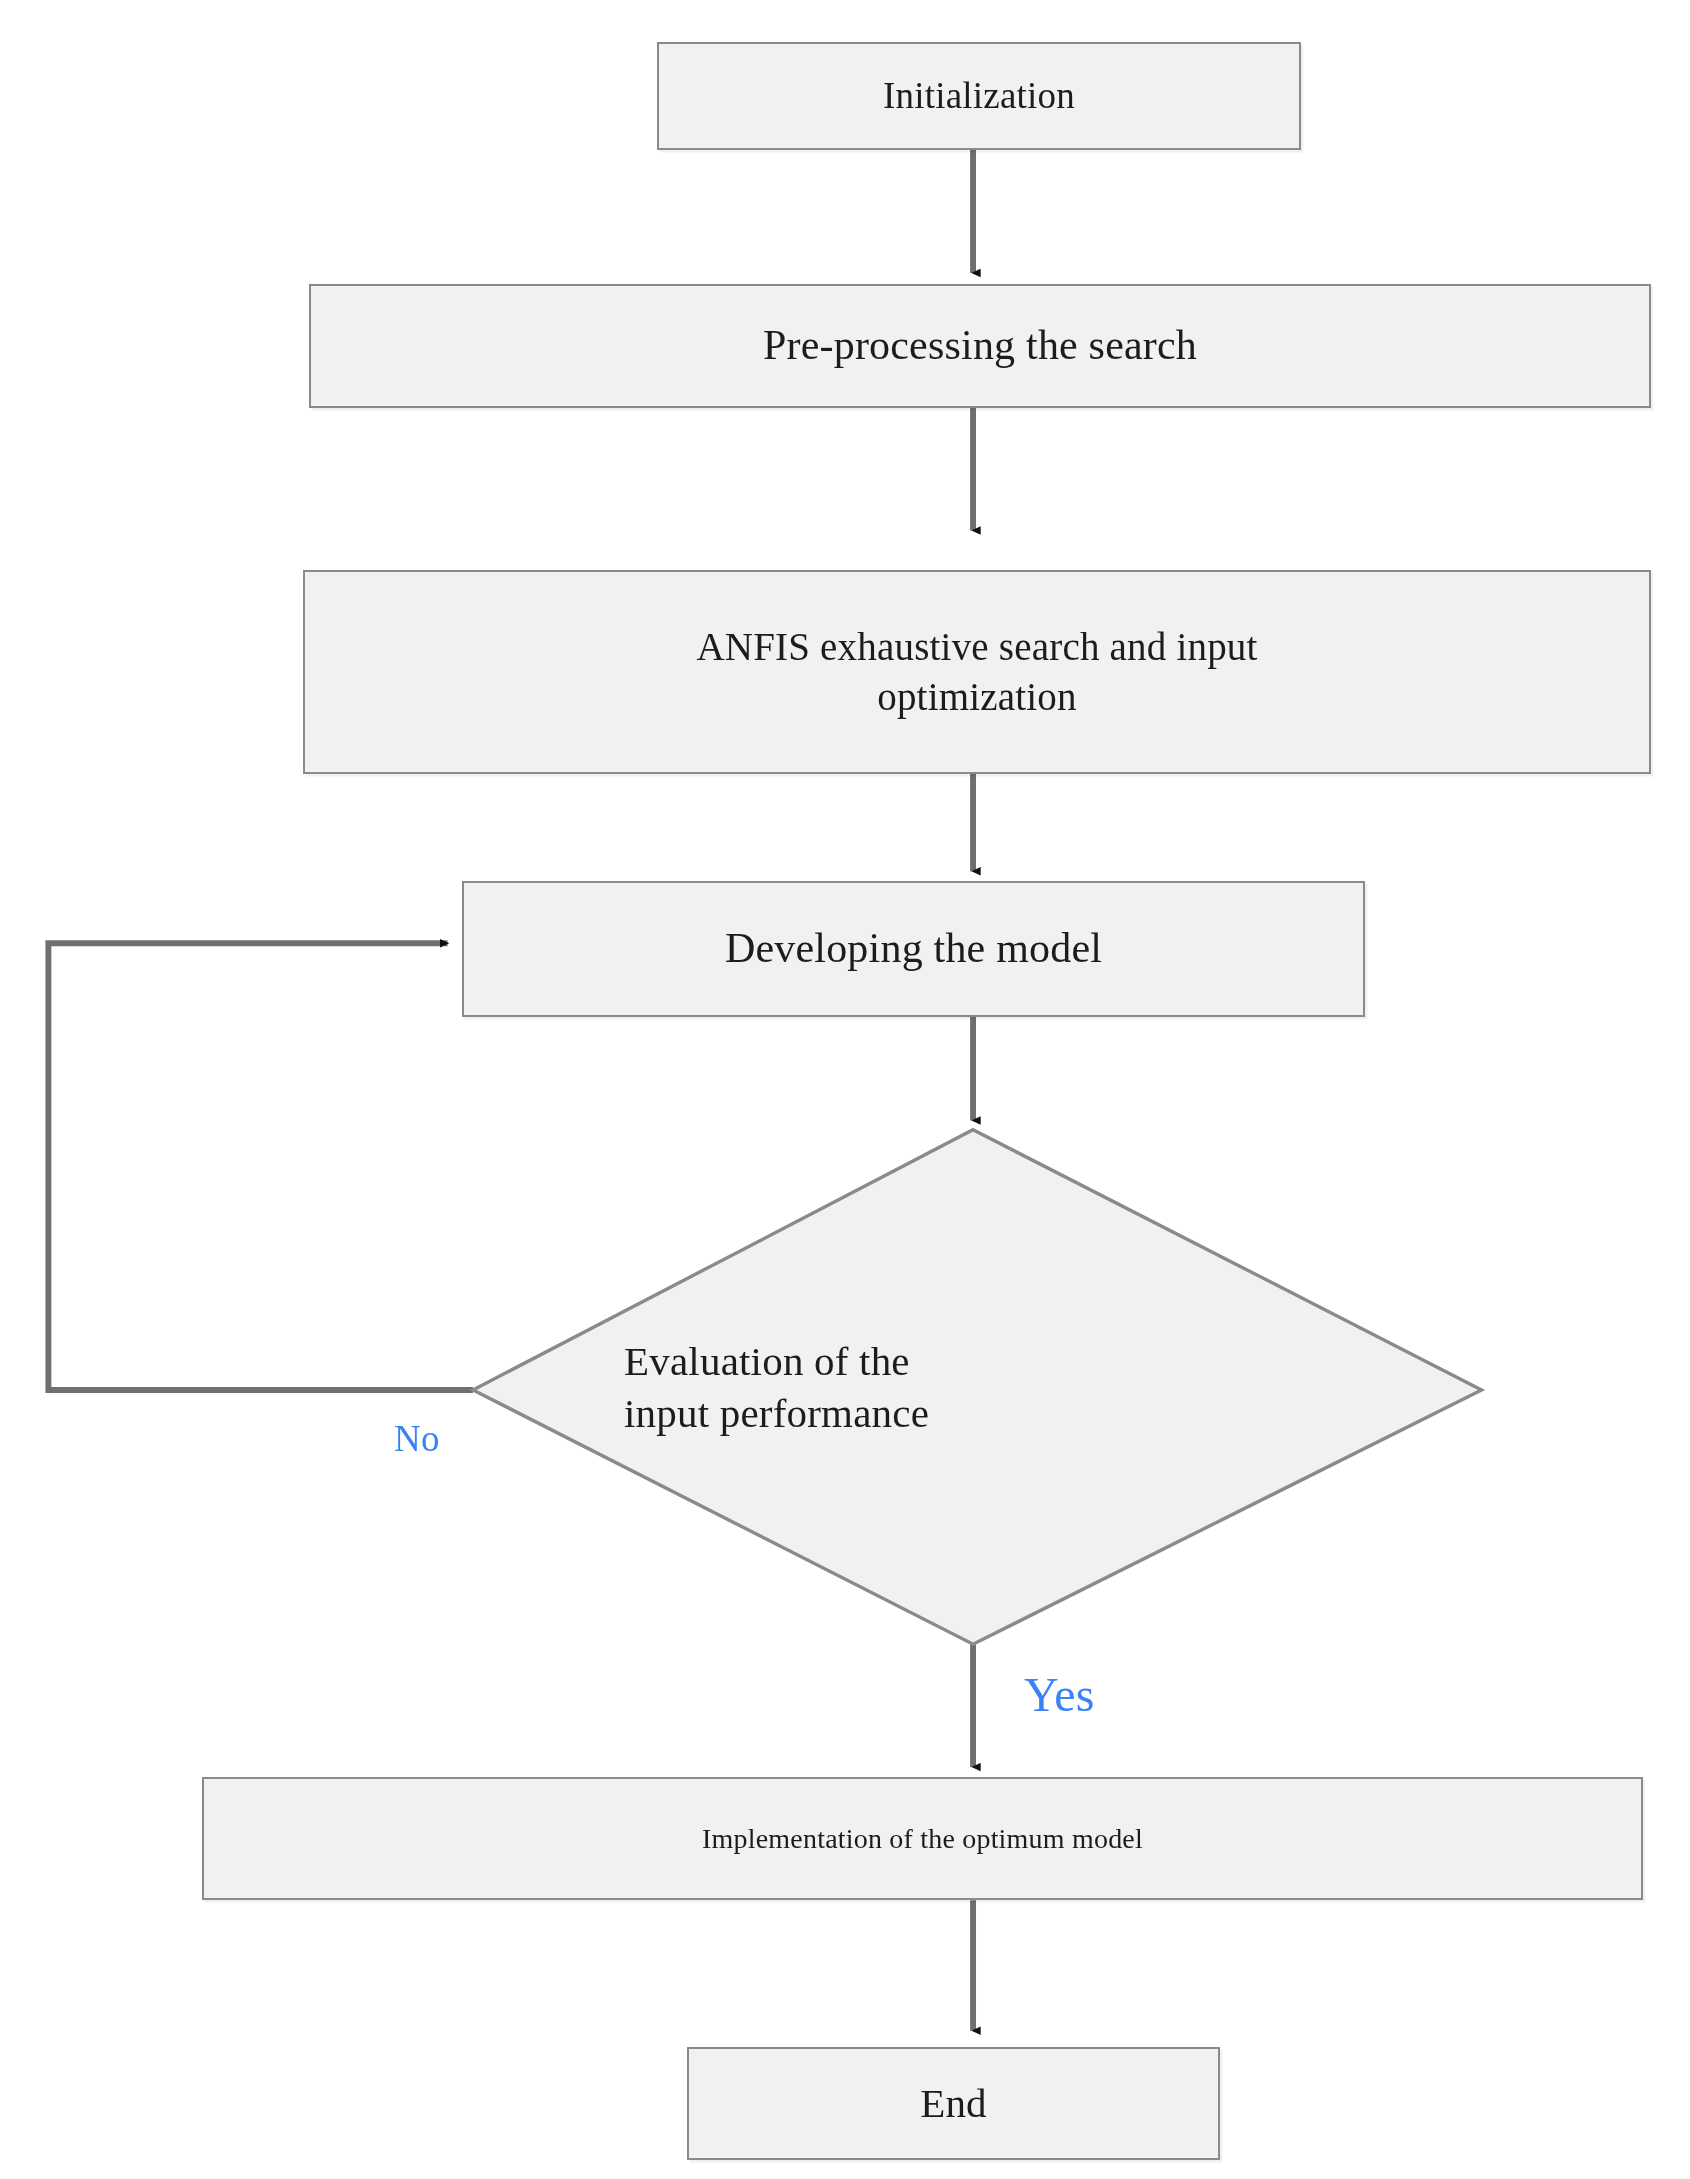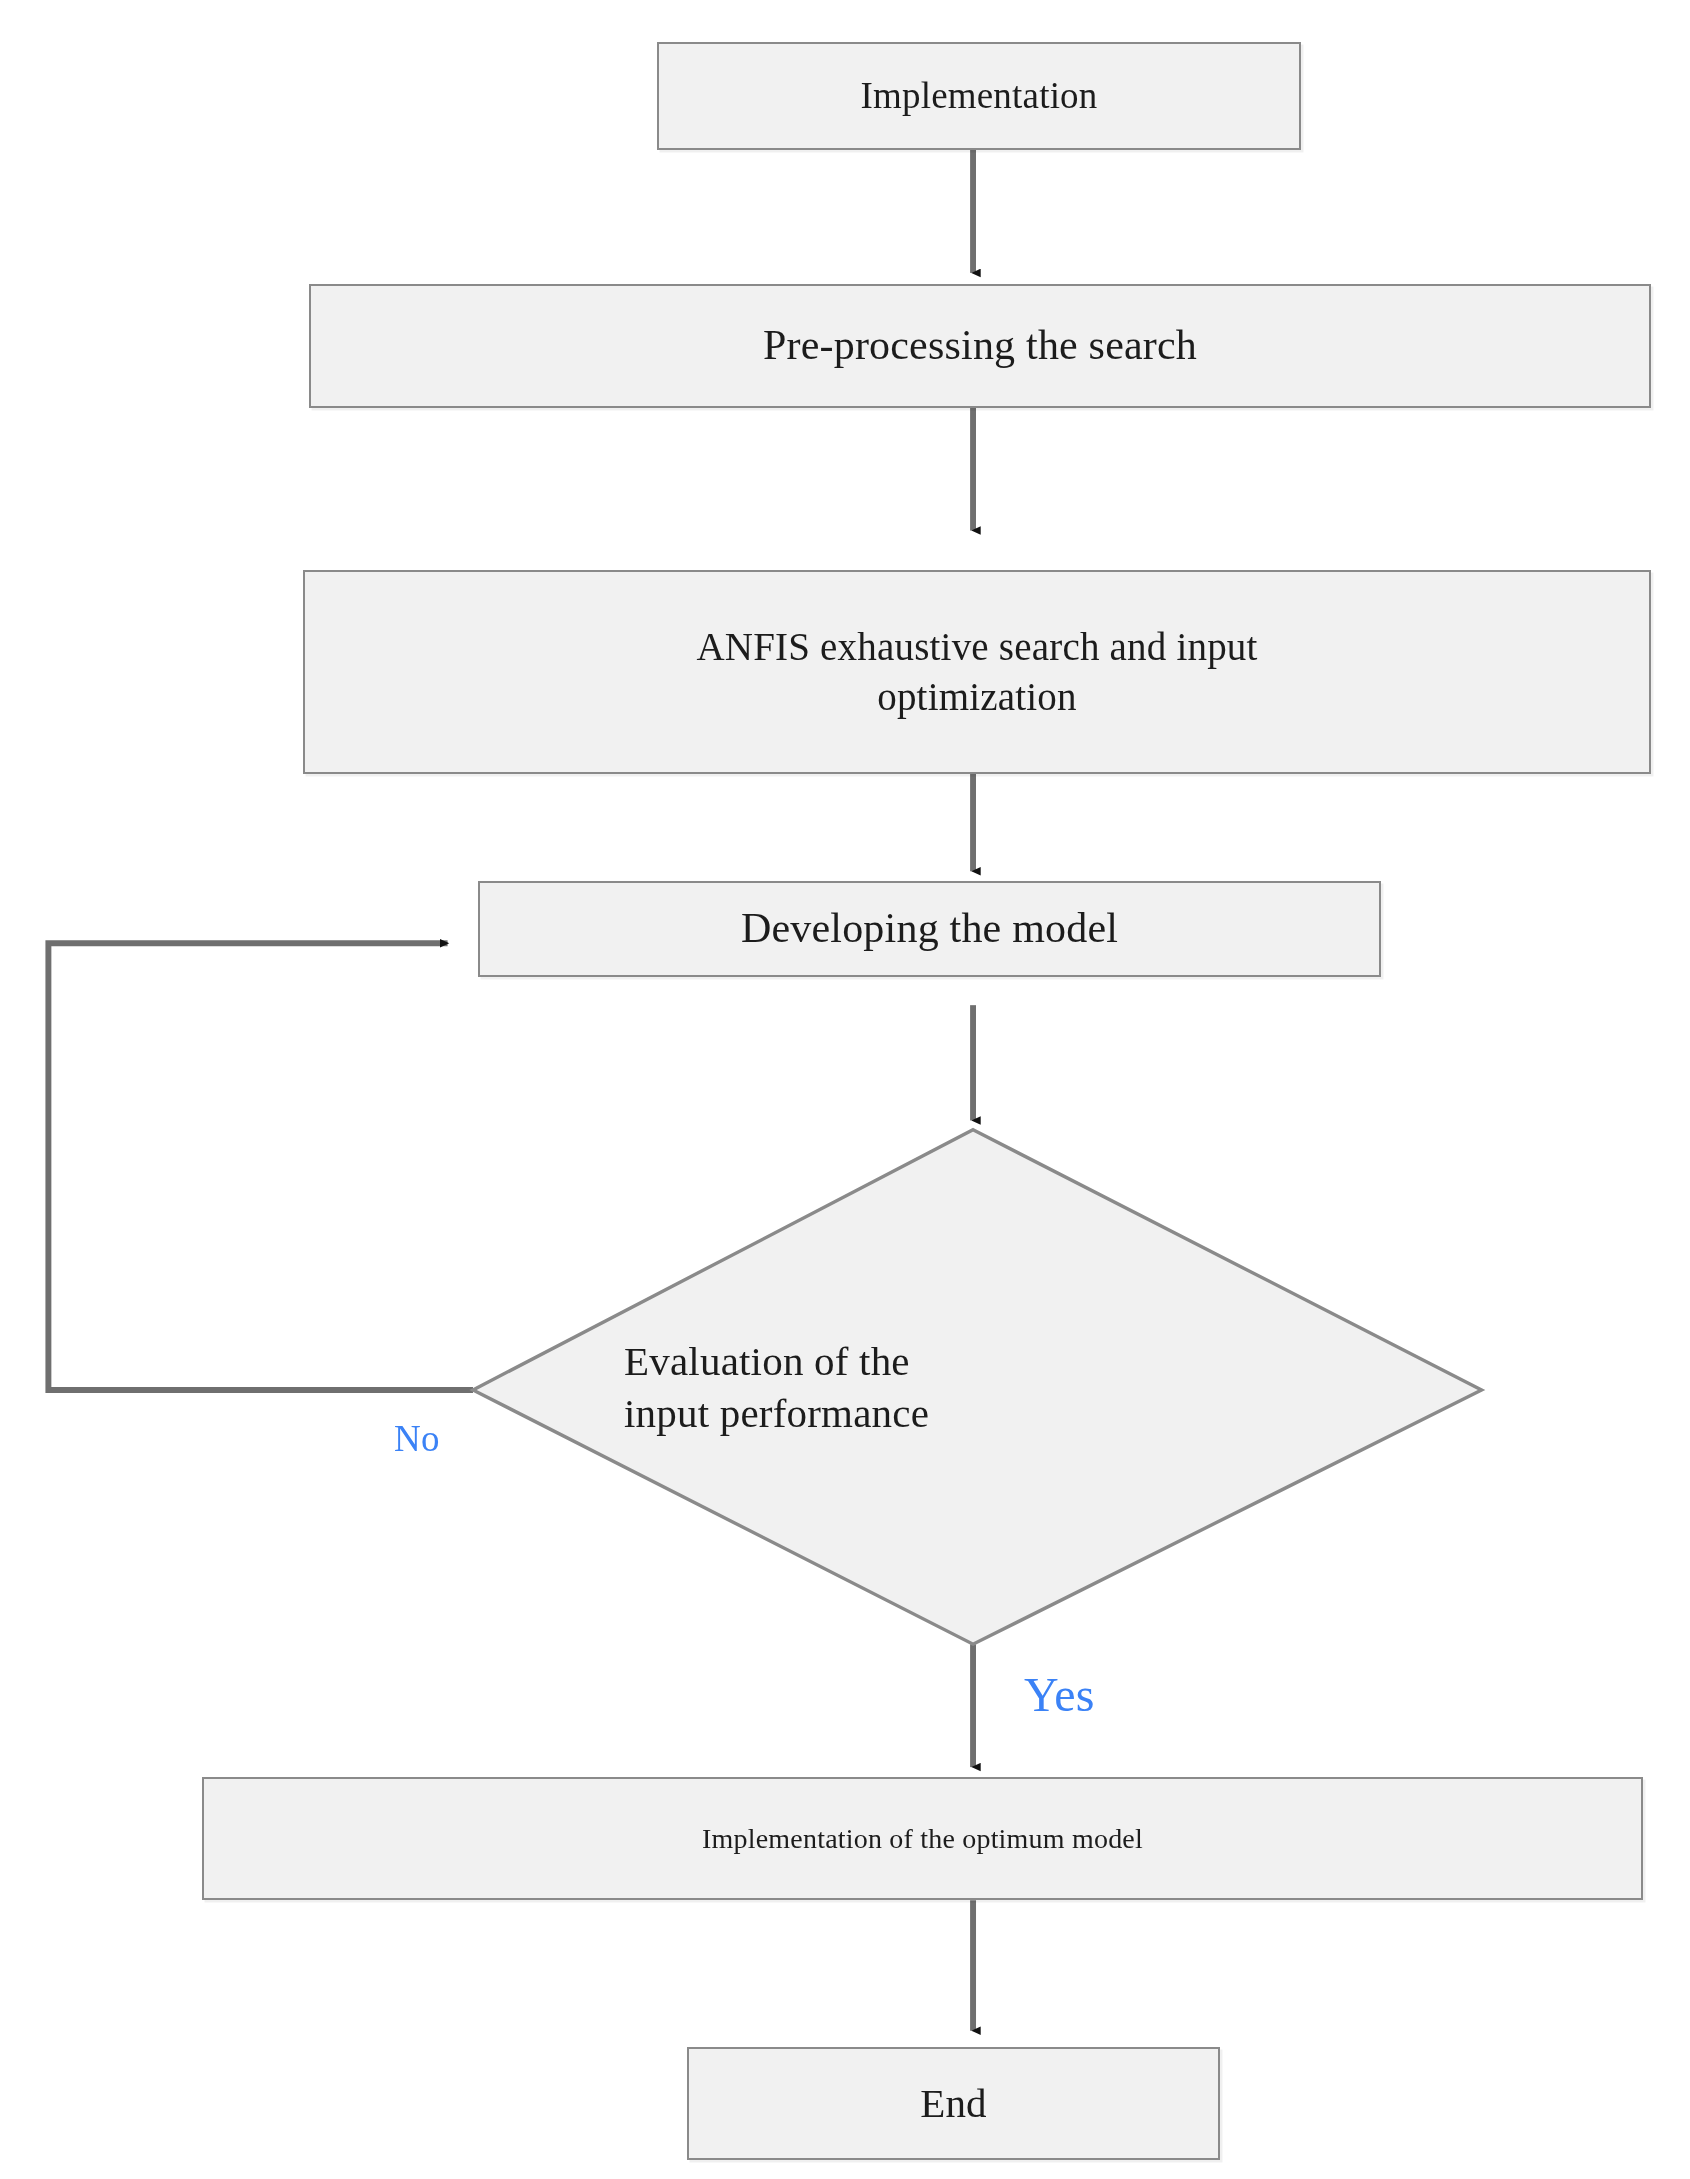--- a/index.html
+++ b/index.html
@@ -86,33 +86,33 @@
     <path d="M 558 1640 L 57 1640 L 57 1113 L 528 1113" fill="none" stroke="#6f6f6f" stroke-width="7" marker-end="url(#arrow-right)"></path>
 
     <line x1="1148" y1="1940" x2="1148" y2="2085" stroke="#6f6f6f" stroke-width="7" marker-end="url(#arrow-down)"></line>
 
     <line x1="1148" y1="2242" x2="1148" y2="2396" stroke="#6f6f6f" stroke-width="7" marker-end="url(#arrow-down)"></line>
 
     <polygon points="1148,1333 1748,1640 1148,1940 558,1640" fill="#f1f1f1" stroke="#8a8a8a" stroke-width="4"></polygon>
   </svg>
 
   <div class="node-box" style="left:657px; top:42px; width:644px; height:108px;">
-    <span class="node-text" style="font-size:37px;">Implementation</span>
+    <span class="node-text" style="font-size:37px;">Initialization</span>
   </div>
 
   <div class="node-box" style="left:309px; top:284px; width:1342px; height:124px;">
     <span class="node-text" style="font-size:42px;">Pre-processing the search</span>
   </div>
 
   <div class="node-box" style="left:303px; top:570px; width:1348px; height:204px;">
     <span class="node-text" style="font-size:39px;">ANFIS exhaustive search and input
 optimization</span>
   </div>
 
-  <div class="node-box" style="left:478px; top:881px; width:903px; height:96px;">
+  <div class="node-box" style="left:462px; top:881px; width:903px; height:136px;">
     <span class="node-text" style="font-size:42px;">Developing the model</span>
   </div>
 
   <div class="decision" style="left:473px; top:1130px; width:1009px; height:514px;">
     <span class="node-text" style="font-size:41px;">Evaluation of the
 input performance</span>
   </div>
 
   <div class="edge-label" style="left:394px; top:1417px; font-size:37px;">No</div>
 

